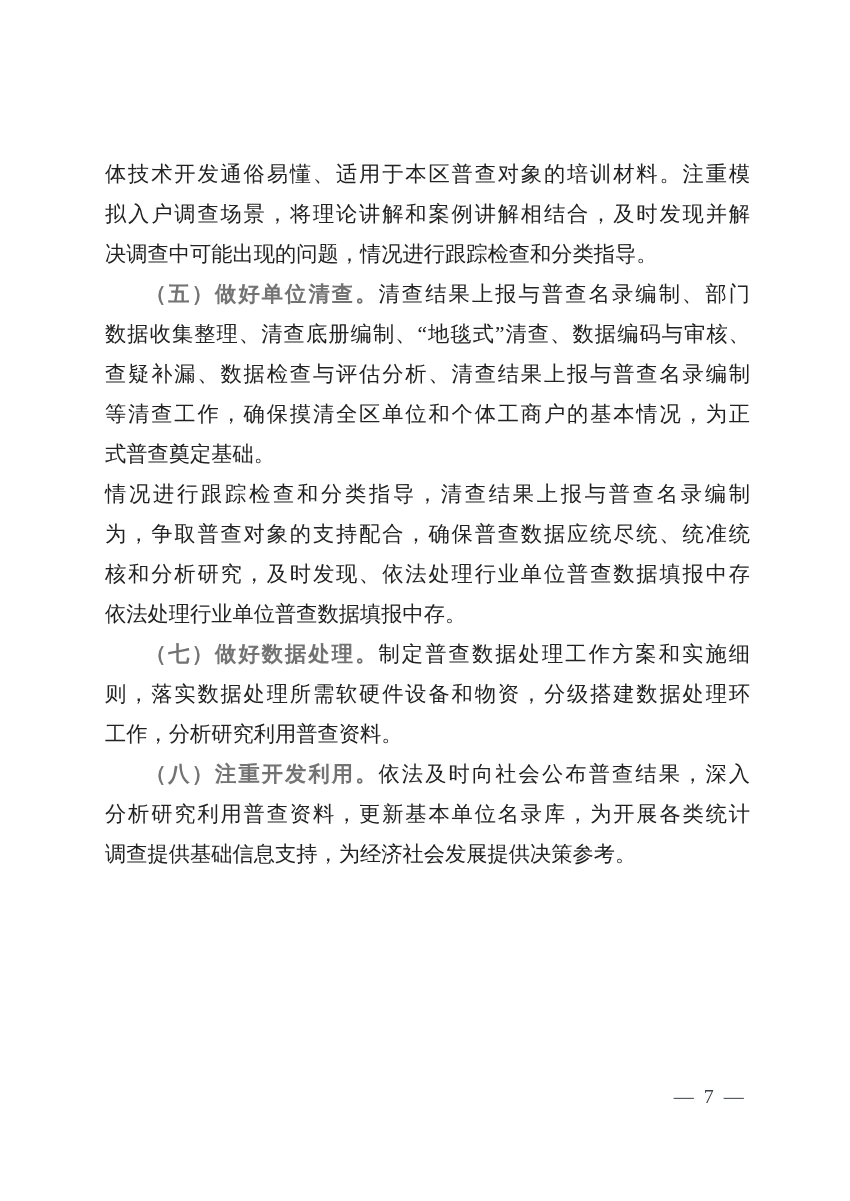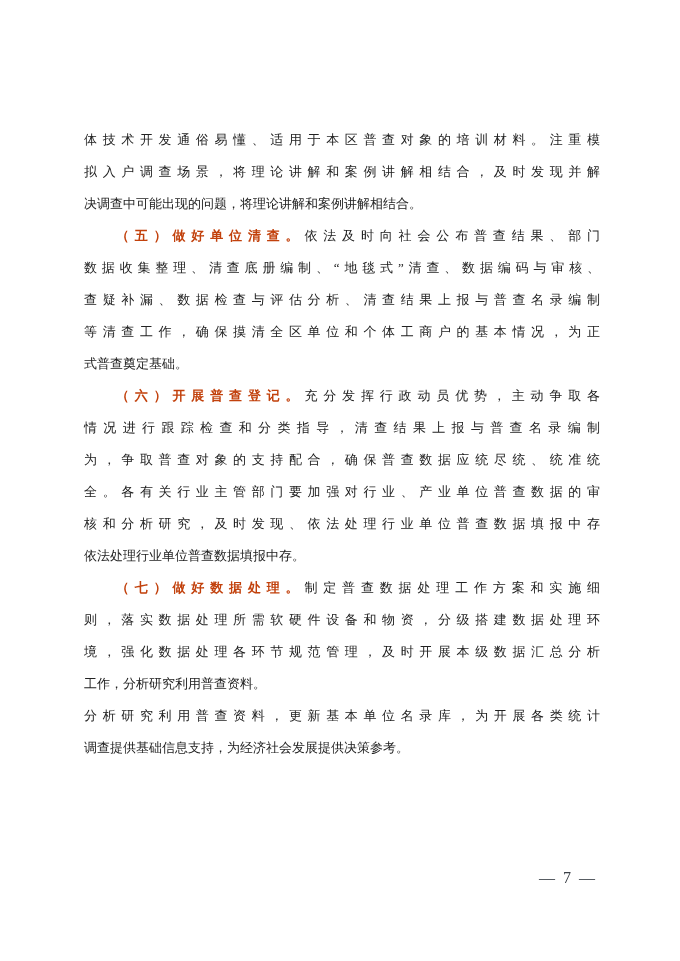--- a/index.html
+++ b/index.html
@@ -19,71 +19,69 @@
   }
   .text-block {
     position: absolute;
     left: 84px;
     top: 124px;
     width: 516px;
   }
   .line {
     height: 32px;
     line-height: 32px;
-    font-size: 13px;
+    font-size: 17px;
     white-space: nowrap;
     text-align: justify;
     text-align-last: justify;
     text-justify: inter-character;
   }
   .line.short {
     text-align: left;
     text-align-last: left;
   }
   .line.indent {
     text-indent: 32px;
   }
   .line .b {
     font-weight: 700;
-    color: #c2410c;
+    color: #737373;
   }
   .page-number {
     position: absolute;
     top: 868px;
     right: 83px;
     font-size: 16px;
     line-height: 20px;
     letter-spacing: 2px;
     color: #3a3f46;
     font-family: "Liberation Serif", "DejaVu Serif", serif;
   }
 </style>
 </head>
 <body>
 
 <div class="page">
 
   <div class="text-block">
     <div class="line"><span>体技术开发通俗易懂、适用于本区普查对象的培训材料。注重模</span></div>
     <div class="line"><span>拟入户调查场景，将理论讲解和案例讲解相结合，及时发现并解</span></div>
-    <div class="line short"><span>决调查中可能出现的问题，将理论讲解和案例讲解相结合。</span></div>
-    <div class="line indent"><span class="b">（五）做好单位清查。</span><span>依法及时向社会公布普查结果、部门</span></div>
+    <div class="line short"><span>决调查中可能出现的问题，情况进行跟踪检查和分类指导。</span></div>
+    <div class="line indent"><span class="b">（五）做好单位清查。</span><span>清查结果上报与普查名录编制、部门</span></div>
     <div class="line"><span>数据收集整理、清查底册编制、“地毯式”清查、数据编码与审核、</span></div>
     <div class="line"><span>查疑补漏、数据检查与评估分析、清查结果上报与普查名录编制</span></div>
     <div class="line"><span>等清查工作，确保摸清全区单位和个体工商户的基本情况，为正</span></div>
     <div class="line short"><span>式普查奠定基础。</span></div>
-    <div class="line indent"><span class="b">（六）开展普查登记。</span><span>充分发挥行政动员优势，主动争取各</span></div>
     <div class="line"><span>情况进行跟踪检查和分类指导，清查结果上报与普查名录编制</span></div>
     <div class="line"><span>为，争取普查对象的支持配合，确保普查数据应统尽统、统准统</span></div>
-    <div class="line"><span>全。各有关行业主管部门要加强对行业、产业单位普查数据的审</span></div>
     <div class="line"><span>核和分析研究，及时发现、依法处理行业单位普查数据填报中存</span></div>
     <div class="line short"><span>依法处理行业单位普查数据填报中存。</span></div>
     <div class="line indent"><span class="b">（七）做好数据处理。</span><span>制定普查数据处理工作方案和实施细</span></div>
     <div class="line"><span>则，落实数据处理所需软硬件设备和物资，分级搭建数据处理环</span></div>
-    <div class="line"><span>境，强化数据处理各环节规范管理，及时开展本级数据汇总分析</span></div>
     <div class="line short"><span>工作，分析研究利用普查资料。</span></div>
+    <div class="line indent"><span class="b">（八）注重开发利用。</span><span>依法及时向社会公布普查结果，深入</span></div>
     <div class="line"><span>分析研究利用普查资料，更新基本单位名录库，为开展各类统计</span></div>
     <div class="line short"><span>调查提供基础信息支持，为经济社会发展提供决策参考。</span></div>
   </div>
 
   <div class="page-number">— 7 —</div>
 
 </div>
 
 </body></html>

